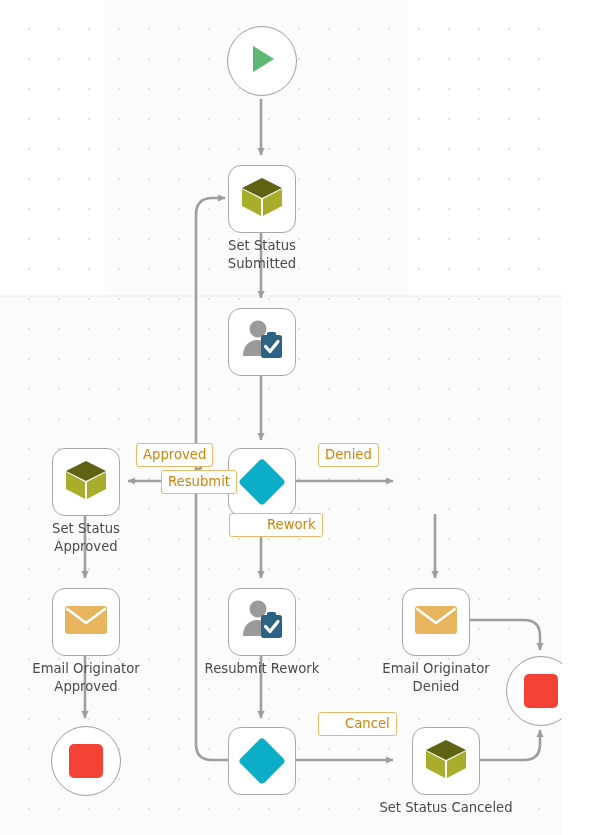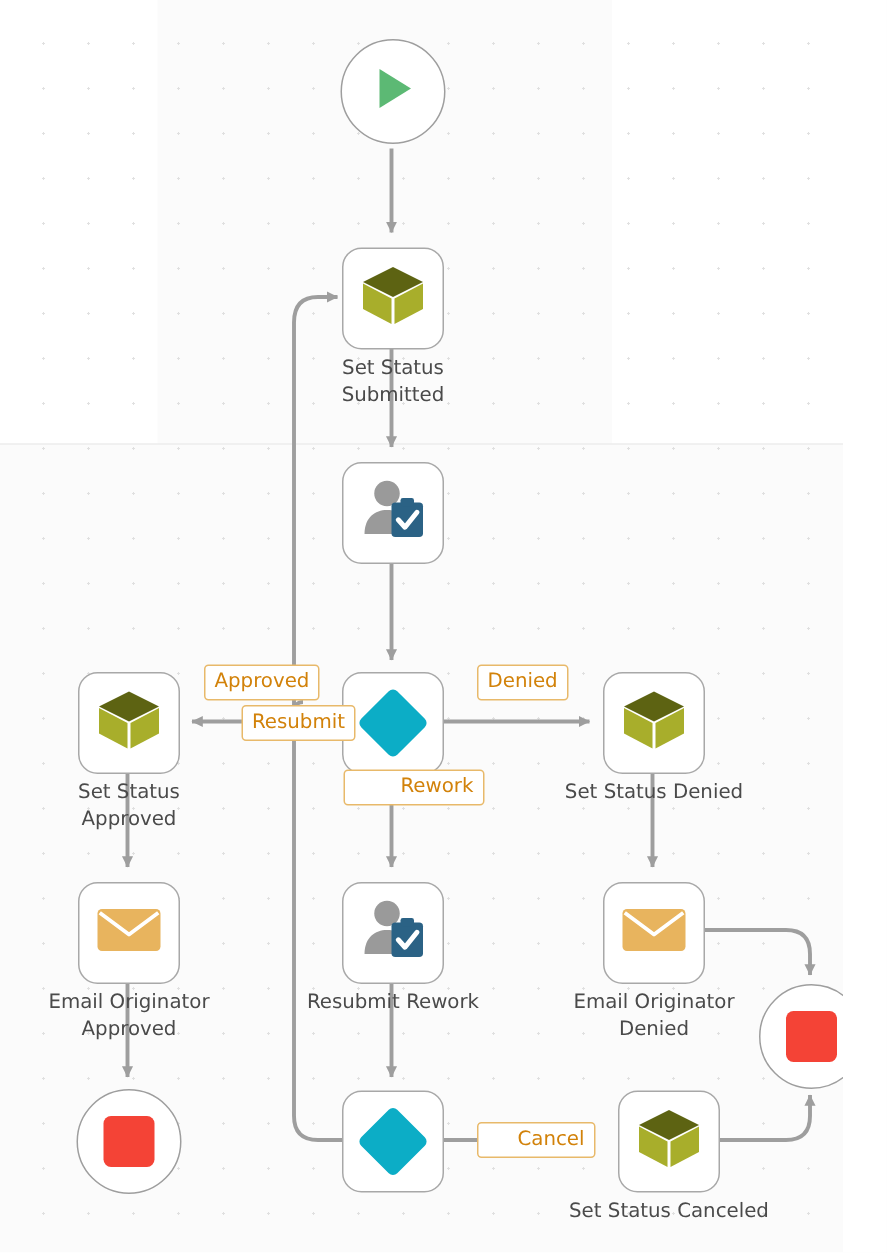--- a/index.html
+++ b/index.html
@@ -206,32 +206,20 @@
           <path d="M23 3 L43 13 L23 23 L3 13 Z" fill="#5d6312"></path>
           <path d="M3 14 L22 24 L22 41 L3 31 Z" fill="#a8ae2b"></path>
           <path d="M43 14 L24 24 L24 41 L43 31 Z" fill="#a8ae2b"></path>
         </svg>
       </span>
     </div>
     <div class="node-label">Set Status
 Approved</div>
   </div>
 
-  <div class="node" style="left:402px;top:448px;">
-    <div class="shape-task">
-      <span>
-        <svg width="46" height="44" viewBox="0 0 46 44">
-          <path d="M23 3 L43 13 L23 23 L3 13 Z" fill="#5d6312"></path>
-          <path d="M3 14 L22 24 L22 41 L3 31 Z" fill="#a8ae2b"></path>
-          <path d="M43 14 L24 24 L24 41 L43 31 Z" fill="#a8ae2b"></path>
-        </svg>
-      </span>
-    </div>
-    <div class="node-label">Set Status Denied</div>
-  </div>
 
   <div class="node" style="left:52px;top:588px;">
     <div class="shape-task">
       <span>
         <svg width="46" height="34" viewBox="0 0 46 34">
           <rect x="2" y="3" width="42" height="28" rx="3" fill="#e8b45e"></rect>
           <path d="M3.5 5.5 L23 20 L42.5 5.5" stroke="#ffffff" stroke-width="2.6" fill="none" stroke-linejoin="round"></path>
         </svg>
       </span>
     </div>
@@ -295,15 +283,15 @@
   <div class="node" style="left:506px;top:656px;">
     <div class="shape-round">
       <span class="sq-end"></span>
     </div>
   </div>
 
   <div class="edge-label" style="left:136px;top:443px;">Approved</div>
   <div class="edge-label" style="left:161px;top:443px;margin-top:27px;">Resubmit</div>
   <div class="edge-label" style="left:318px;top:443px;">Denied</div>
   <div class="edge-label" style="left:229px;top:513px;padding-left:37px;">Rework</div>
-  <div class="edge-label" style="left:318px;top:748px;padding-left:26px;">Cancel</div>
+  <div class="edge-label" style="left:318px;top:712px;padding-left:26px;">Cancel</div>
 
 </div>
 
 </body></html>

